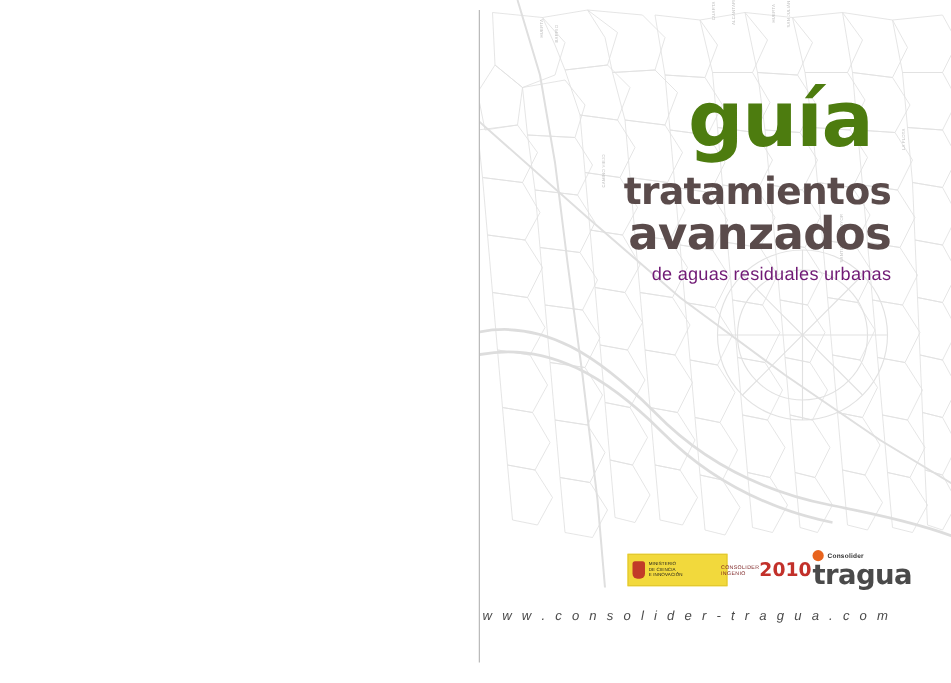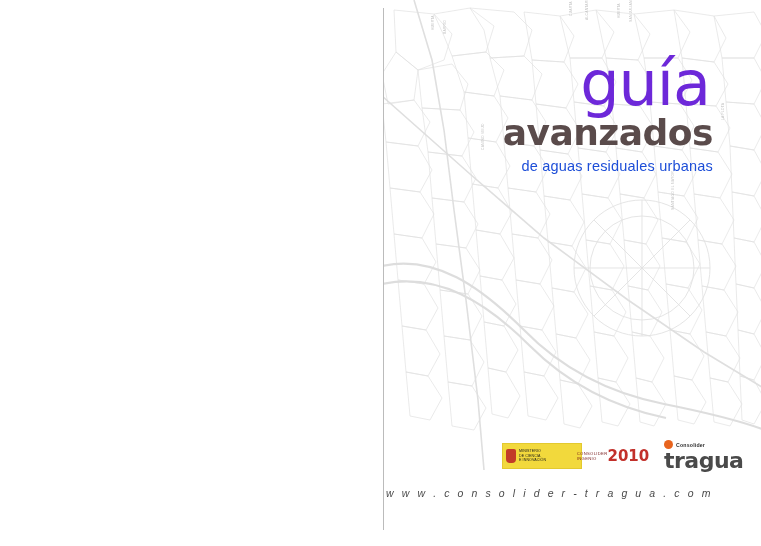--- a/index.html
+++ b/index.html
@@ -62,24 +62,24 @@
     position: absolute;
     right: 48px;
     top: 52px;
     text-align: right;
     width: 320px;
   }
   .title-guia {
     font-family: "DejaVu Sans", sans-serif;
     font-size: 62px;
     line-height: 0.92;
-    font-weight: normal;
-    color: #6d28d9;
+    font-weight: bold;
+    color: #4d7c0f;
     letter-spacing: -1px;
-    margin: 3px;
+    margin: 15px;
   }
   .title-trat {
     font-family: "DejaVu Sans", sans-serif;
     font-size: 30px;
     line-height: 1.02;
     font-weight: bold;
     color: #5a4b4b;
     margin: 4px 0 0 0;
     letter-spacing: -0.5px;
   }
@@ -88,21 +88,21 @@
     font-size: 36px;
     line-height: 1.02;
     font-weight: bold;
     color: #5a4b4b;
     margin: 0;
     letter-spacing: -0.5px;
   }
   .subtitle {
     font-family: "Liberation Sans", sans-serif;
     font-size: 14.5px;
-    color: #1d4ed8;
+    color: #701a75;
     margin: 6px 0 0 0;
     letter-spacing: 0.2px;
   }
   
   .logos {
     position: absolute;
     left: 118px;
     top: 440px;
     display: flex;
     align-items: center;
@@ -153,21 +153,21 @@
     font-size: 15px;
     font-weight: bold;
     color: #c2302a;
     font-family: "DejaVu Sans", sans-serif;
     line-height: 1;
   }
   .logo-tragua {
     display: flex;
     flex-direction: column;
     align-items: flex-start;
-    margin-left: 20px;
+    margin-left: 6px;
   }
   .tragua-top {
     display: flex;
     align-items: center;
     gap: 3px;
   }
   .tragua-dot {
     width: 9px;
     height: 9px;
     border-radius: 50%;
@@ -349,20 +349,21 @@
           <text class="map-label" x="258" y="22" transform="rotate(-90 258 22)">SAN JULIÁN</text>
           <text class="map-label" x="110" y="150" transform="rotate(-90 110 150)">CAMINO VIEJO</text>
           <text class="map-label" x="300" y="210" transform="rotate(-90 300 210)">SANTIAGO EL MAYOR</text>
           <text class="map-label" x="350" y="120" transform="rotate(-90 350 120)">LA FLOTA</text>
         </g>
       </svg>
     </div>
 
     <div class="title-block">
       <h1 class="title-guia">guía</h1>
+      <h2 class="title-trat">tratamientos</h2>
       <h2 class="title-avan">avanzados</h2>
       <p class="subtitle">de aguas residuales urbanas</p>
     </div>
 
     <div class="logos">
 
       <div class="logo-gob">
         <span class="gob-shield"></span>
         <span class="gob-text">MINISTERIO
 DE CIENCIA

